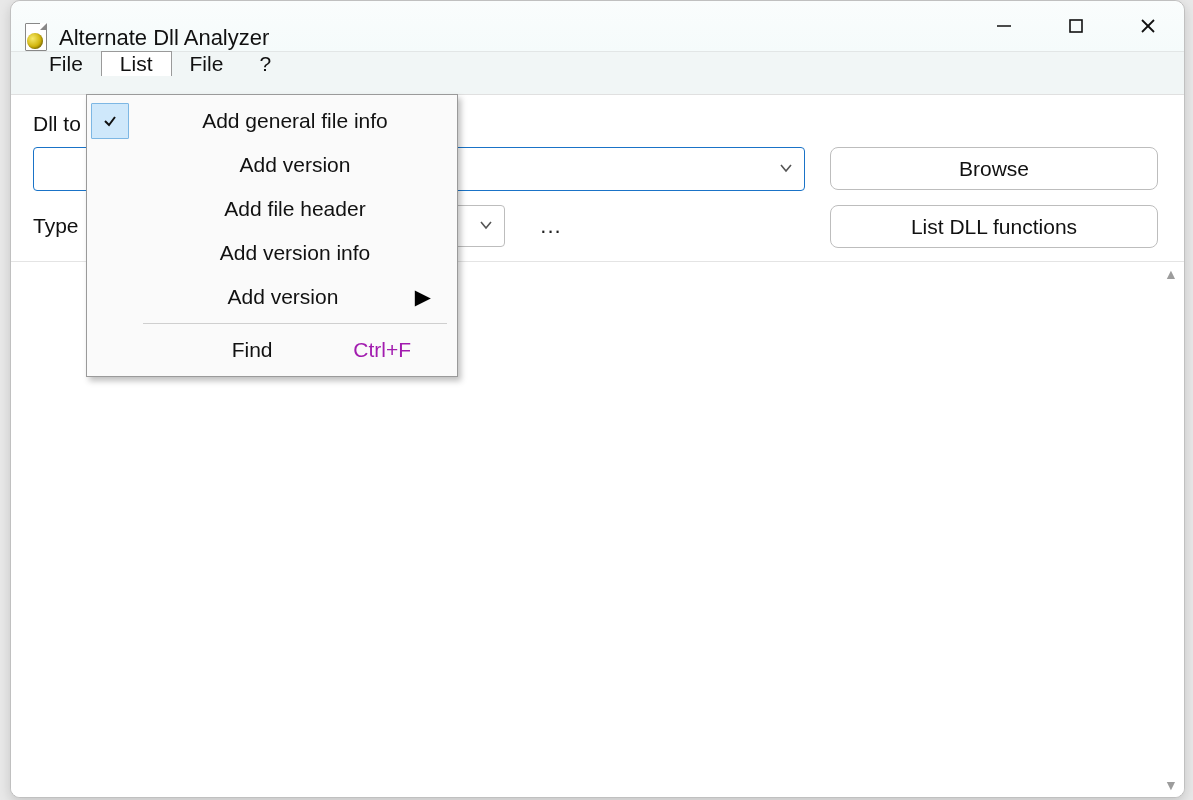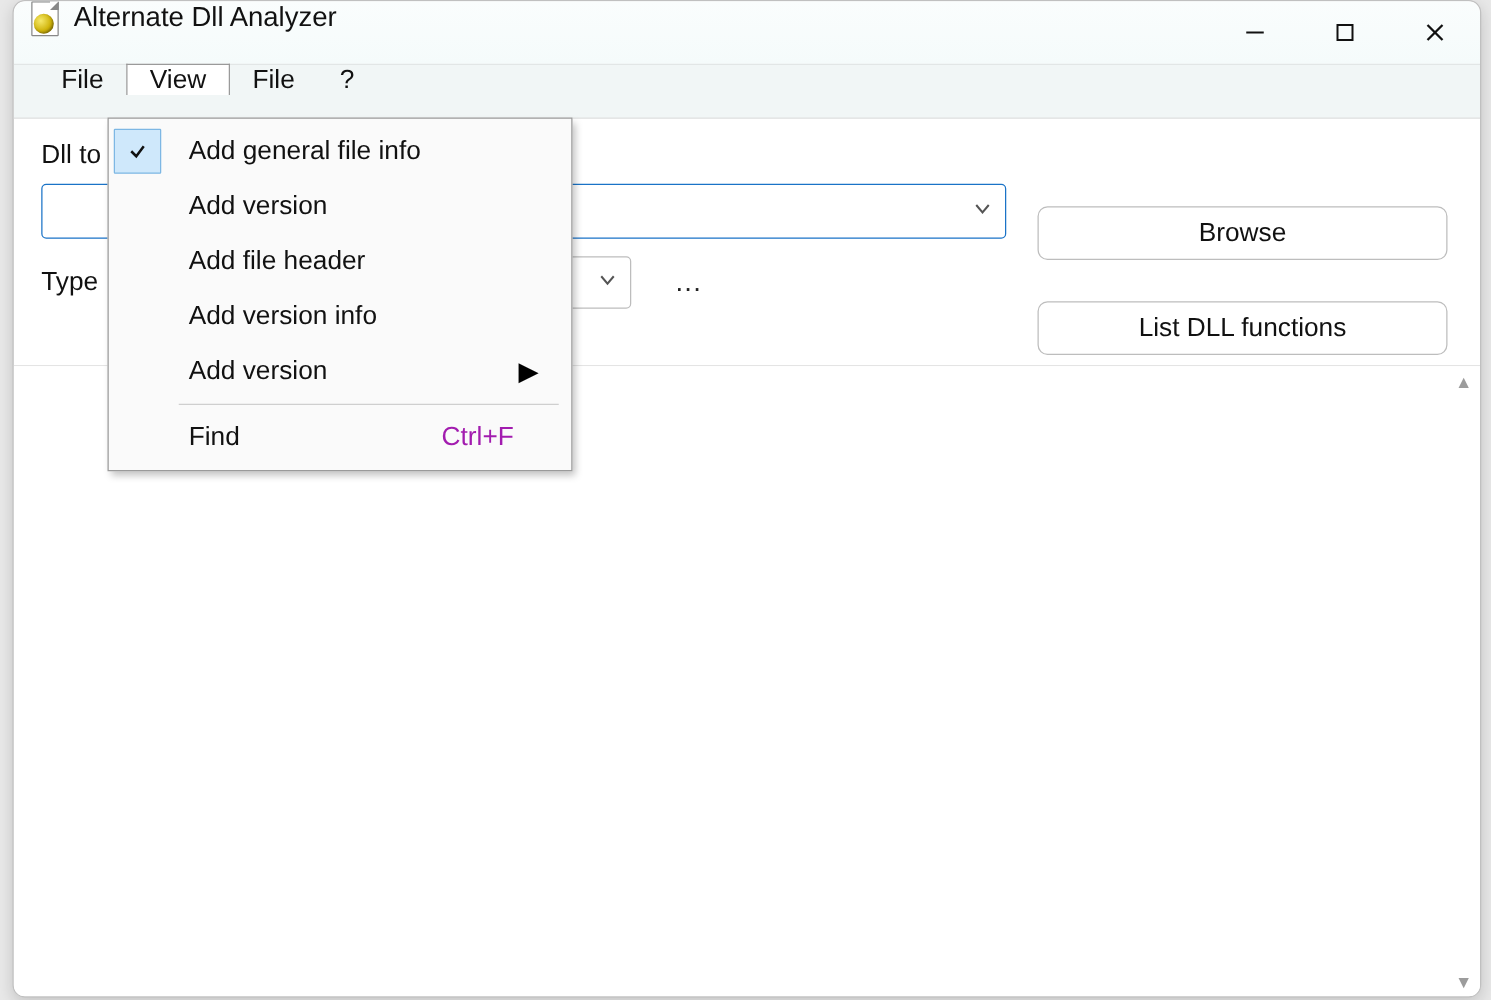--- a/index.html
+++ b/index.html
@@ -26,21 +26,21 @@
       box-shadow: 0 4px 12px rgba(0,0,0,0.15);
       display: flex;
       flex-direction: column;
       overflow: hidden;
     }
     
     .titlebar {
       height: 50px;
       background: linear-gradient(#fafdfd,#f5fbfb);
       display: flex;
-      align-items: flex-start;
+      align-items: flex-end;
       padding-left: 14px;
       border-top-left-radius: 10px;
       border-top-right-radius: 10px;
     }
     .app-icon {
       width: 22px;
       height: 28px;
       margin-right: 12px;
       position: relative;
     }
@@ -178,21 +178,20 @@
       width: 328px;
       height: 43px;
       border: 1px solid #bdbdbd;
       border-radius: 8px;
       background: #fff;
       display: flex;
       align-items: center;
       justify-content: center;
       font-size: 21px;
       color: #111;
-      margin-top: 18px;
     }
     .right-col {
       margin-left: auto;
       display: flex;
       flex-direction: column;
       gap: 15px;
       width: 328px;
     }
     
     .content {
@@ -246,20 +245,21 @@
       background: #cfe8fb;
       border: 1px solid #7db7e4;
       margin: 3px 4px;
       height: 36px;
       width: 38px;
       border-radius: 1px;
     }
     .dd-label {
       flex: 1;
       padding-left: 18px;
+      text-align: center;
     }
     .dd-shortcut {
       color: #a21caf;
       padding-right: 28px;
     }
     .dd-arrow {
       color: #000;
       margin-left: auto;
       padding-right: 8px;
     }
@@ -299,21 +299,21 @@
           </svg>
       </div>
     </div>
   </div>
 
   <div class="menubar">
     <div class="menu-item">
         <span>File</span>
       </div>
     <div class="menu-item open">
-        <span>View</span>
+        <span>List</span>
       </div>
     <div class="menu-item">
         <span>File</span>
       </div>
     <div class="menu-item">
         <span>?</span>
       </div>
   </div>
 
   <div class="formarea">

